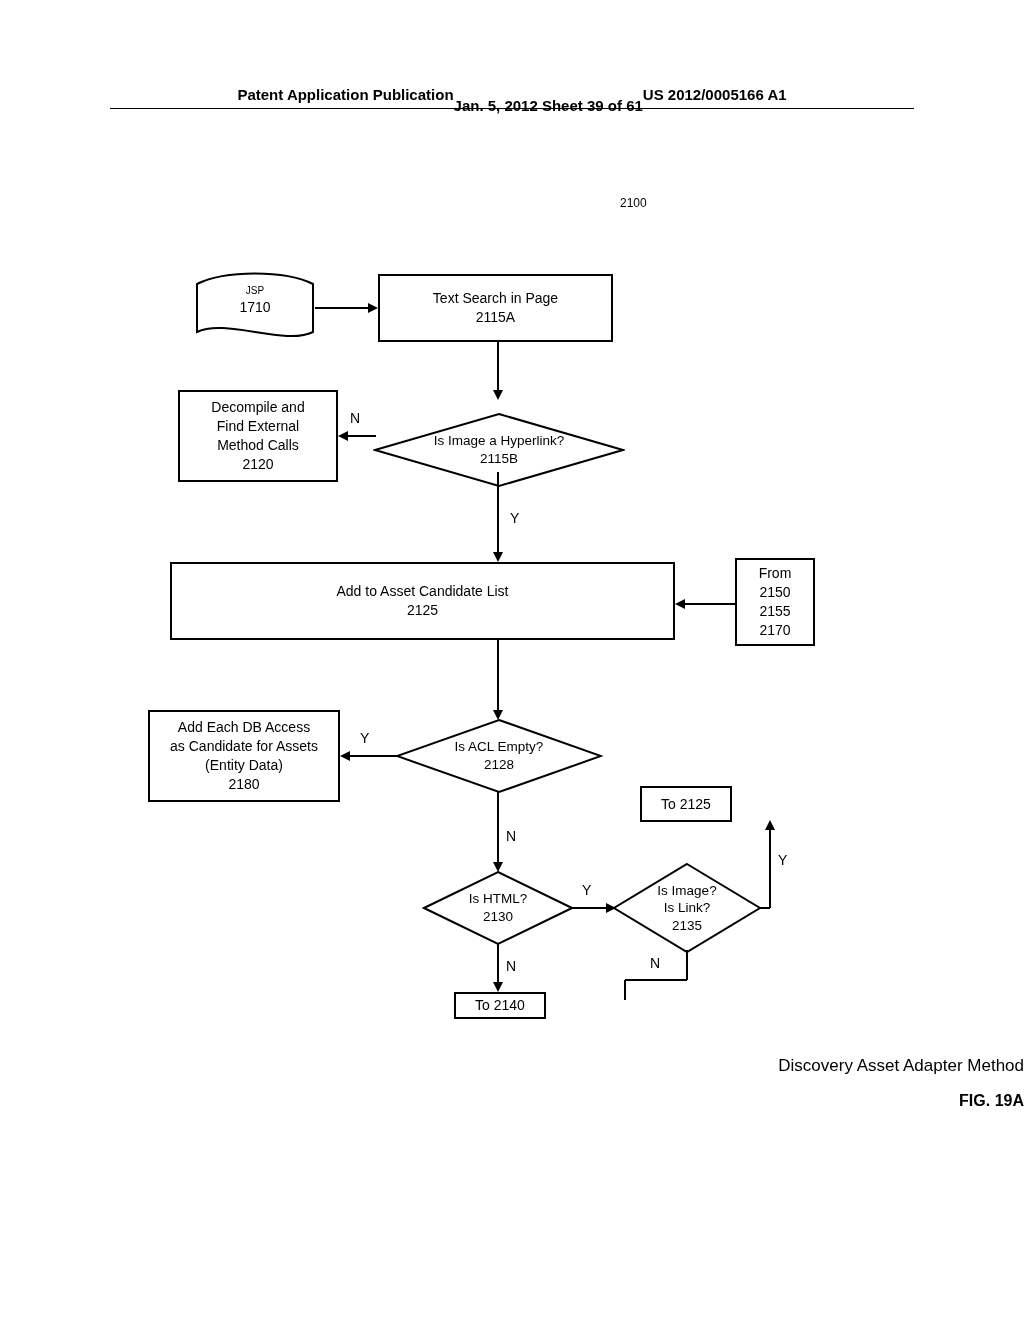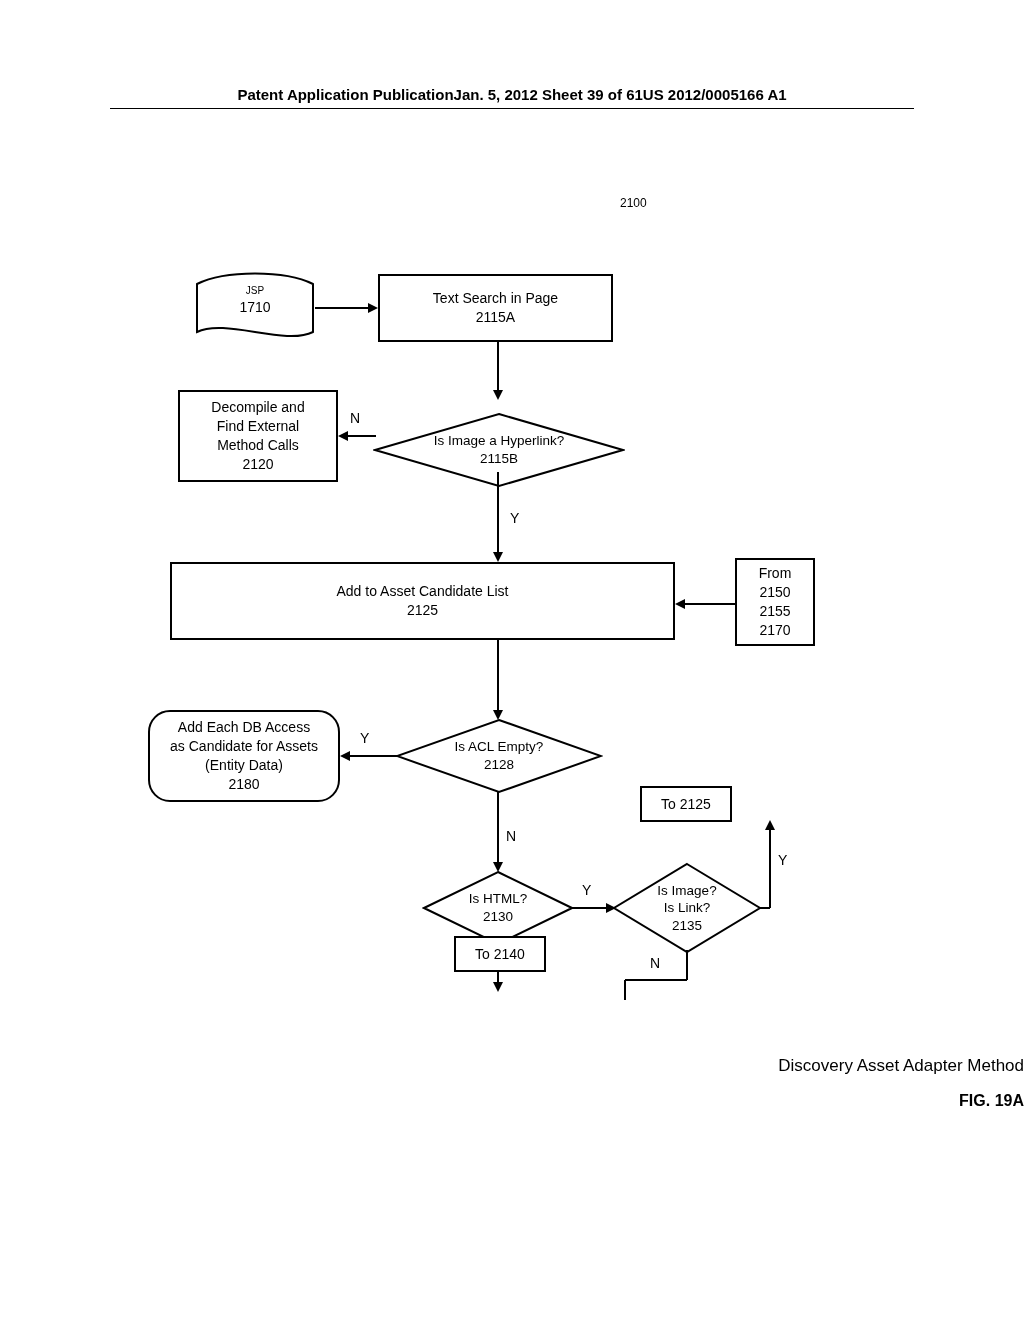--- a/index.html
+++ b/index.html
@@ -16,21 +16,21 @@
     position: absolute;
     top: 86px;
     left: 0;
     right: 0;
     display: flex;
     justify-content: center;
     padding: 0 120px;
     font-size: 15px;
   }
   .header-left { font-weight: bold; }
-  .header-center { font-weight: bold; }
+  .header-center { font-weight: bold; margin-top: 11px; }
   .header-right { font-weight: bold; }
   .hr {
     position: absolute;
     top: 108px;
     left: 110px;
     right: 110px;
     height: 1px;
     background: #000;
   }
   .canvas {
@@ -189,21 +189,21 @@
   <svg class="abs" style="left:675px; top:596px;" width="60" height="20">
     <line x1="60" y1="8" x2="10" y2="8" stroke="#000" stroke-width="2"></line>
     <polygon points="10,3 0,8 10,13" fill="#000"></polygon>
   </svg>
 
   <svg class="abs" style="left:490px; top:640px;" width="20" height="80">
     <line x1="8" y1="0" x2="8" y2="70" stroke="#000" stroke-width="2"></line>
     <polygon points="3,70 8,80 13,70" fill="#000"></polygon>
   </svg>
 
-  <div class="box abs" style="left:148px; top:710px; width:192px; height:92px;border-radius:22px;">
+  <div class="box abs" style="left:148px; top:710px; width:192px; height:92px;">
     <div>
       <div>Add Each DB Access</div>
       <div>as Candidate for Assets</div>
       <div>(Entity Data)</div>
       <div>2180</div>
     </div>
   </div>
 
   <div class="diamond" style="left:395px; top:718px; width:208px; height:76px;">
     <svg width="208" height="76" viewBox="0 0 208 76">
@@ -263,21 +263,21 @@
     <polygon points="34,3 44,8 34,13" fill="#000"></polygon>
   </svg>
   <div class="abs conn-label" style="left:582px; top:882px;">Y</div>
 
   <svg class="abs" style="left:490px; top:944px;" width="20" height="48">
     <line x1="8" y1="0" x2="8" y2="38" stroke="#000" stroke-width="2"></line>
     <polygon points="3,38 8,48 13,38" fill="#000"></polygon>
   </svg>
   <div class="abs conn-label" style="left:506px; top:958px;">N</div>
 
-  <div class="box abs" style="left:454px; top:936px; width:92px; height:36px;">
+  <div class="box abs" style="left:454px; top:992px; width:92px; height:27px;">
     <div>To 2140</div>
   </div>
 
   <svg class="abs" style="left:755px; top:820px;" width="30" height="90">
     <line x1="5" y1="88" x2="15" y2="88" stroke="#000" stroke-width="2"></line>
     <line x1="15" y1="88" x2="15" y2="10" stroke="#000" stroke-width="2"></line>
     <polygon points="10,10 15,0 20,10" fill="#000"></polygon>
   </svg>
   <div class="abs conn-label" style="left:778px; top:852px;">Y</div>
 

